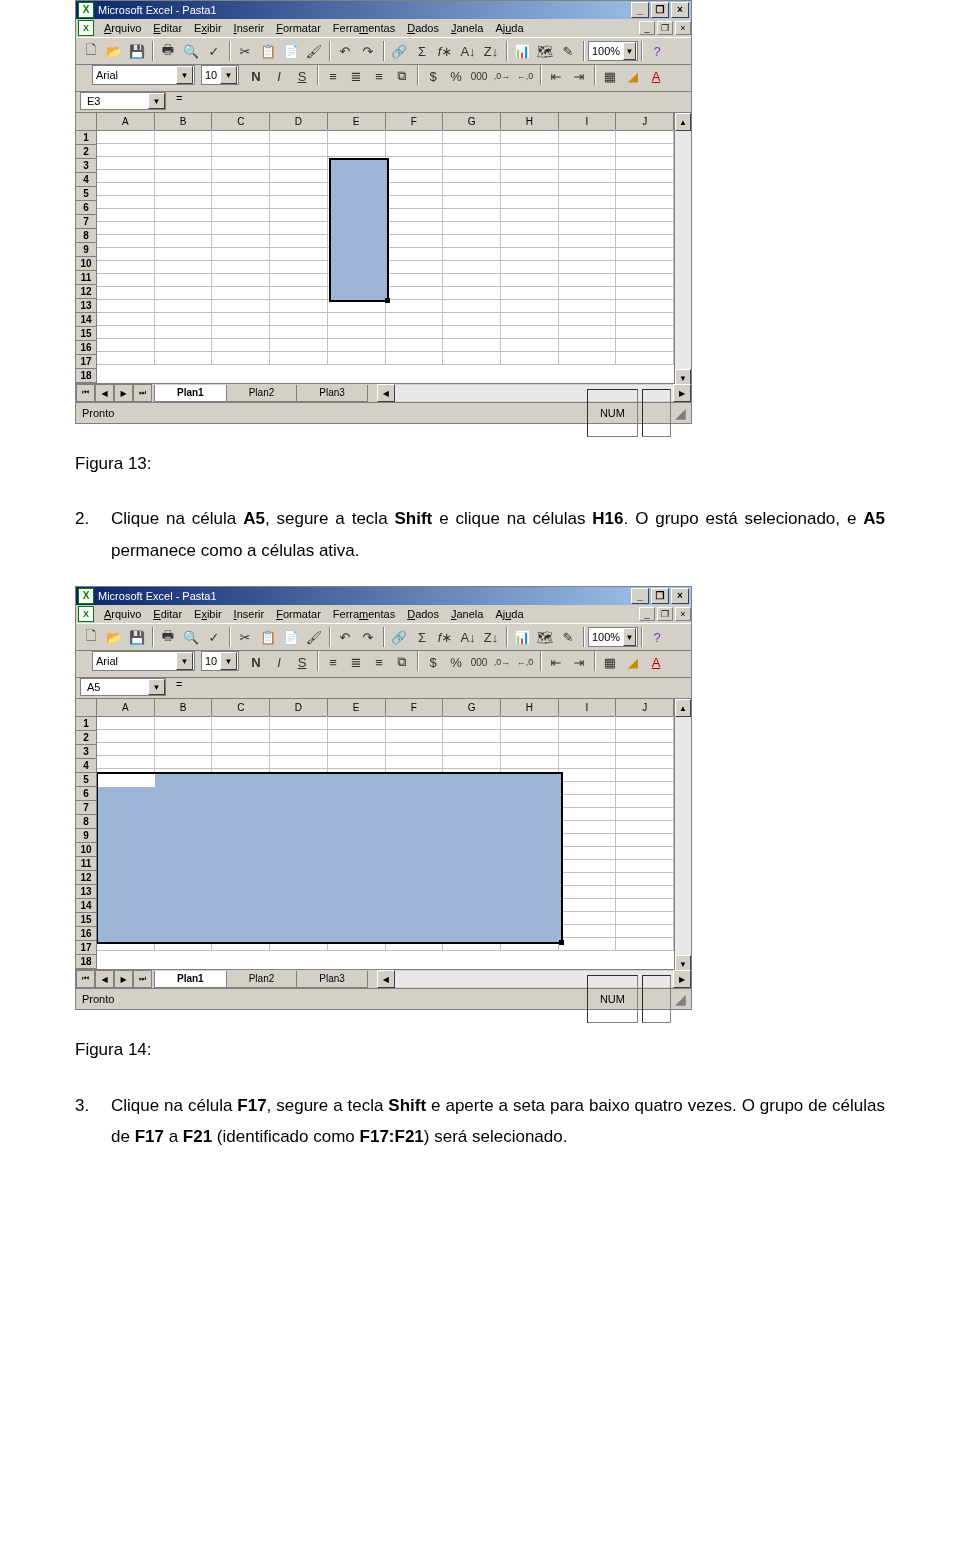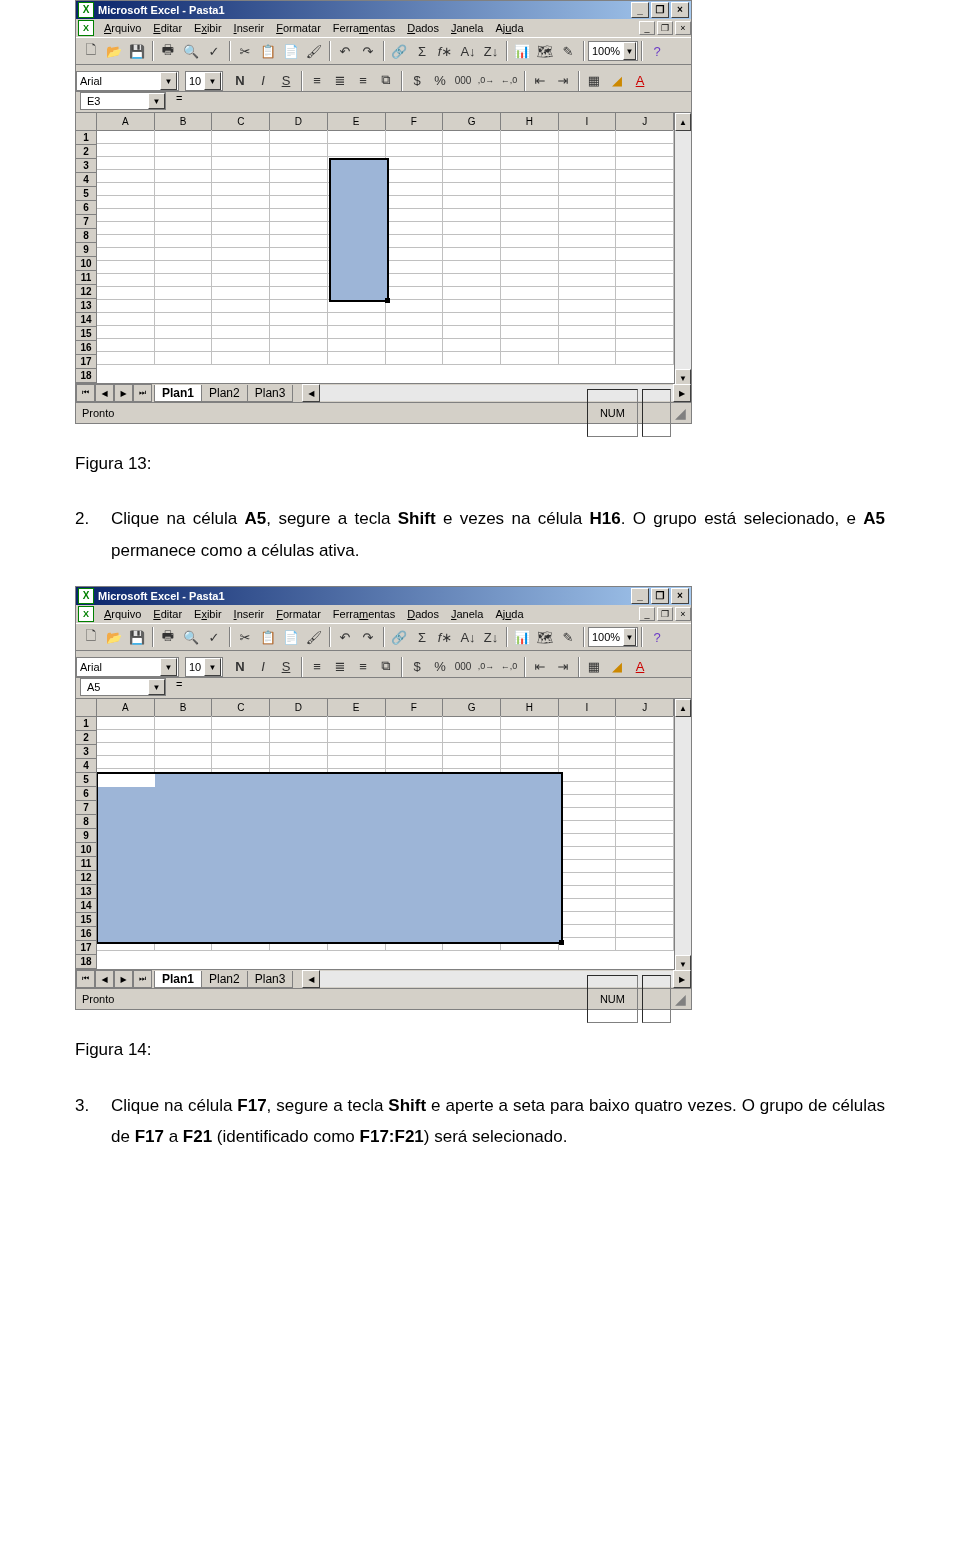--- a/index.html
+++ b/index.html
@@ -1,34 +1,34 @@
 <!DOCTYPE html>
 <html><head>
 <meta charset="utf-8">
 <style>
   body{margin:0;background:#fff;font-family:Verdana,Arial,sans-serif;color:#000;width:960px}
   .page{padding:0 75px 0 75px}
   .excel-window{width:615px;border:1px solid #808080;background:#d4d0c8;font-family:Tahoma,Arial,sans-serif;font-size:11px}
   .titlebar{background:linear-gradient(to right,#0a246a,#a6caf0);color:#fff;height:18px;line-height:18px;padding:0 2px;display:flex;align-items:center}
   .titlebar .xicon{width:14px;height:14px;background:#fff;margin-right:4px;display:inline-flex;align-items:center;justify-content:center;color:#008000;font-weight:bold;font-size:10px;border:1px solid #008000}
-  .titlebar .title{font-weight:bold;font-size:11px}
+  .titlebar .title{font-weight:normal;font-size:11px}
   .titlebar .sp{flex:1}
   .winbtn{width:16px;height:14px;background:#d4d0c8;border:1px solid #fff;border-right-color:#404040;border-bottom-color:#404040;margin-left:2px;display:inline-flex;align-items:center;justify-content:center;font-family:Arial;font-size:10px;color:#000;font-weight:bold}
   .menubar{background:#d4d0c8;height:18px;display:flex;align-items:center;padding-left:2px}
   .menubar .mini-xicon{width:14px;height:14px;background:#fff;border:1px solid #008000;color:#008000;font-size:9px;font-weight:bold;display:inline-flex;align-items:center;justify-content:center;margin-right:4px}
   .menubar .menu-item{padding:0 6px;font-size:11px;color:#000}
   .menubar .sp{flex:1}
   .menubar .docbtn{width:14px;height:12px;background:#d4d0c8;border:1px solid #fff;border-right-color:#808080;border-bottom-color:#808080;margin-left:2px;font-size:9px;display:inline-flex;align-items:center;justify-content:center}
   u{text-decoration:underline}
   .toolbar{background:#d4d0c8;height:26px;border-top:1px solid #fff;border-bottom:1px solid #808080;display:flex;align-items:center;padding-left:4px}
   .tbtn{width:22px;height:22px;display:inline-flex;align-items:center;justify-content:center;font-size:13px;color:#333;margin-right:1px}
   .tsep{width:1px;height:20px;background:#808080;border-right:1px solid #fff;margin:0 3px}
   .combo{background:#fff;border:1px solid #808080;height:18px;display:flex;align-items:center;padding:0 3px;font-size:11px}
   .combo .dd{width:15px;height:16px;background:#d4d0c8;border:1px solid #fff;border-right-color:#404040;border-bottom-color:#404040;margin-left:3px;margin-right:-2px;display:inline-flex;align-items:center;justify-content:center;font-size:8px}
-  .fmtbar{background:#d4d0c8;height:26px;border-bottom:1px solid #808080;display:flex;align-items:flex-end;padding-left:0}
+  .fmtbar{background:#d4d0c8;height:26px;border-bottom:1px solid #808080;display:flex;align-items:flex-start;padding-left:16px}
   .fmtbar .combo.font{width:95px}
   .fmtbar .combo.size{width:30px}
   .formulabar{background:#d4d0c8;height:20px;border-bottom:1px solid #808080;display:flex;align-items:flex-start}
   .namebox{background:#fff;border:1px solid #808080;width:78px;height:16px;margin-left:4px;display:flex;align-items:center;padding-left:6px;font-size:11px}
   .namebox .dd{width:15px;height:14px;background:#d4d0c8;border:1px solid #fff;border-right-color:#404040;border-bottom-color:#404040;margin-left:auto;display:inline-flex;align-items:center;justify-content:center;font-size:8px}
   .eq{padding:0 10px;font-size:11px;color:#000}
   .grid-area{display:flex;background:#fff}
   .rowhdrs{background:#d4d0c8}
   .corner{width:20px;height:17px;background:#d4d0c8;border-right:1px solid #808080;border-bottom:1px solid #808080}
   .rowhdr{width:20px;height:13px;border-right:1px solid #808080;border-bottom:1px solid #808080;font-size:10px;text-align:center;font-family:Arial;font-weight:bold;line-height:13px}
@@ -37,21 +37,21 @@
   .colhdr{width:57px;height:17px;border-right:1px solid #808080;border-bottom:1px solid #808080;font-size:10px;text-align:center;line-height:17px;font-family:Arial}
   .cells{position:relative}
   .cellrow{display:flex;height:13px}
   .cell{width:57px;height:13px;border-right:1px solid #c0c0c0;border-bottom:1px solid #c0c0c0}
   .vscroll{width:16px;background:#d4d0c8;border-left:1px solid #808080}
   .vscroll .arr{height:16px;background:#d4d0c8;border:1px solid #fff;border-right-color:#404040;border-bottom-color:#404040;font-size:8px;display:flex;align-items:center;justify-content:center}
   .vscroll .track{height:calc(100% - 32px);background:#e8e8e8}
   .sheetbar{background:#d4d0c8;height:18px;border-top:1px solid #808080;display:flex;align-items:center;font-size:11px}
   .sheetbar .nav{width:17px;height:16px;border:1px solid #808080;display:inline-flex;align-items:center;justify-content:center;font-size:8px;background:#d4d0c8}
   .sheetbar .tabs{display:flex;margin-left:2px}
-  .sheetbar .tab{background:#d4d0c8;border:1px solid #808080;border-top:none;padding:1px 7px;font-size:12px;margin-right:-1px;height:14px;line-height:14px}
+  .sheetbar .tab{background:#d4d0c8;border:1px solid #808080;border-top:none;padding:1px 22px;font-size:10px;margin-right:-1px;height:14px;line-height:14px}
   .sheetbar .tab.active{background:#fff;font-weight:bold}
   .sheetbar .hscroll{flex:1;display:flex;align-items:center;margin-left:10px}
   .sheetbar .harr{width:16px;height:16px;border:1px solid #fff;border-right-color:#404040;border-bottom-color:#404040;background:#d4d0c8;font-size:8px;display:flex;align-items:center;justify-content:center}
   .sheetbar .htrack{flex:1;height:16px;background:#e8e8e8}
   .statusbar{background:#d4d0c8;height:20px;border-top:1px solid #808080;display:flex;align-items:center;font-size:11px;padding-left:6px}
   .statusbar .sp{flex:1}
   .statusbar .box{border:1px inset #808080;padding:16px 12px;margin-right:4px;height:14px;line-height:14px}
   .statusbar .grip{width:16px;color:#808080;font-size:14px}
   .sel{position:absolute;background:#9db5d7;border:2px solid #000;box-sizing:border-box}
   .sel .handle{position:absolute;right:-3px;bottom:-3px;width:5px;height:5px;background:#000}
@@ -460,21 +460,21 @@
     <span class="box">&nbsp;</span>
     <span class="grip">◢</span>
   </div>
 </div>
 
 <div class="bodytext">Figura 13:</div>
 
 <div class="bodytext numbered">
   <div class="num">2.</div>
   <div>
-    <span>Clique na célula </span><b>A5</b><span>, segure a tecla </span><b>Shift</b><span> e vezes na célula </span><b>H16</b><span>. O grupo está selecionado, e </span><b>A5</b><span> permanece como a células ativa.</span>
+    <span>Clique na célula </span><b>A5</b><span>, segure a tecla </span><b>Shift</b><span> e clique na células </span><b>H16</b><span>. O grupo está selecionado, e </span><b>A5</b><span> permanece como a células ativa.</span>
   </div>
 </div>
 
 <div class="excel-window">
   <div class="titlebar">
     <span class="xicon">X</span>
     <span class="title">Microsoft Excel - Pasta1</span>
     <span class="sp"></span>
     <span class="winbtn">_</span>
     <span class="winbtn">❐</span>

